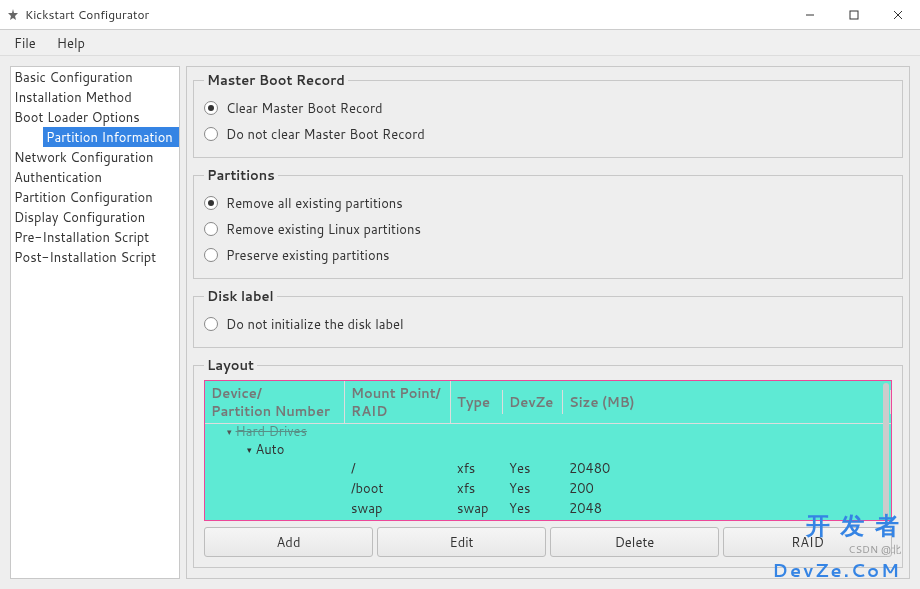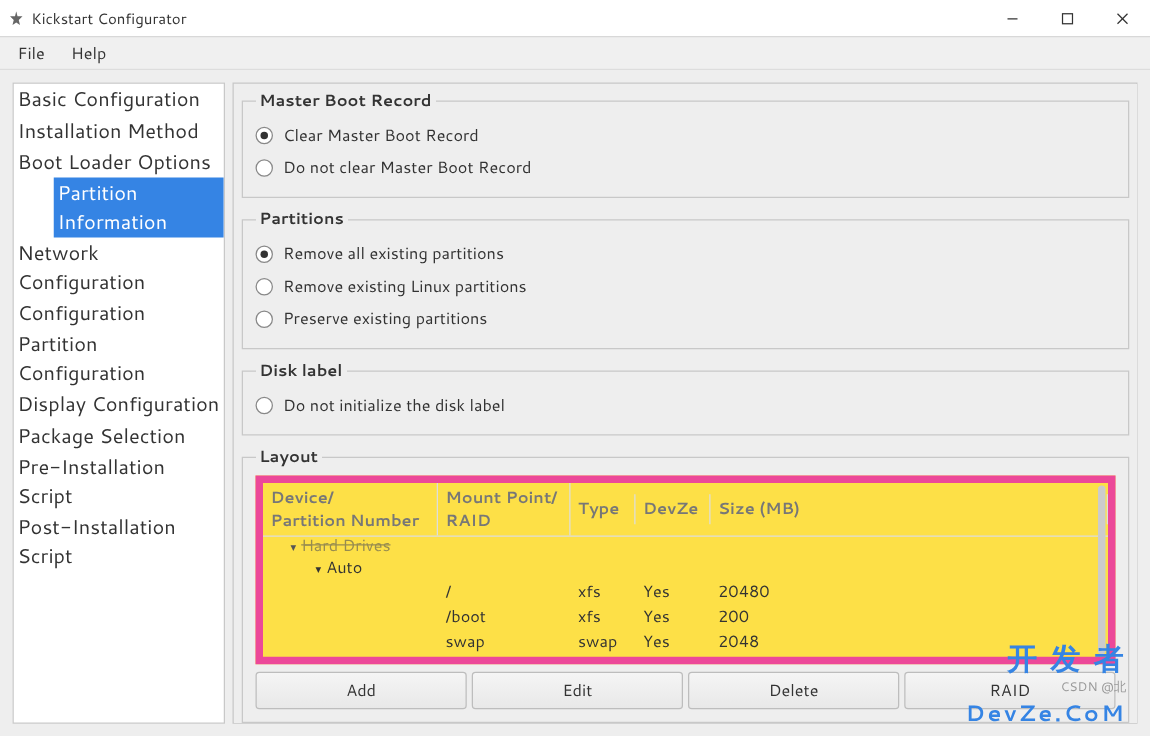--- a/index.html
+++ b/index.html
@@ -10,34 +10,34 @@
 .titlebar .title { flex: 1; font-size: 12px; }
 .win-controls { display: flex; height: 100%; }
 .win-btn { width: 44px; display: flex; align-items: center; justify-content: center; font-size: 11px; }
 
 .menubar { height: 26px; display: flex; align-items: center; padding-left: 4px; gap: 1px; background: #f0f0f0; border-bottom: 1px solid #ddd; }
 .menu-item { padding: 3px 10px; font-size: 13px; }
 
 .content { display: flex; height: calc(589px - 30px - 26px); padding: 10px; gap: 6px; background: #eee; }
 
 .sidebar { width: 170px; border: 1px solid #c8c8c8; background: #fff; padding: 0; overflow: hidden; }
-.sidebar-item { padding: 1px 3px; font-size: 16px; cursor: pointer; }
+.sidebar-item { padding: 1px 3px; font-size: 13px; cursor: pointer; }
 .sidebar-item.selected { background: #3584e4; color: #fff; margin-left: 32px; }
 
 .main { flex: 1; border: 1px solid #c8c8c8; background: #eee; padding: 0; overflow-y: auto; }
 
 fieldset { border: 1px solid #c8c8c8; margin: 4px 6px 8px 6px; padding: 6px 10px 10px 10px; background: #eee; }
 legend { font-weight: bold; font-size: 13px; padding: 0 3px; color: #333; }
 
 .radio-row { display: flex; align-items: center; gap: 8px; padding: 4px 0; }
 .radio { width: 14px; height: 14px; border-radius: 50%; border: 1px solid #888; background: #fff; display: inline-flex; align-items: center; justify-content: center; flex-shrink: 0; }
 .radio.checked::after { content: ""; width: 6px; height: 6px; border-radius: 50%; background: #333; }
 .radio-row span { font-size: 13px; }
 
-.table-wrap { border: 6px solid #ec4899; background: #fde047; overflow: hidden; position: relative; }
+.table-wrap { border: 1px solid #ec4899; background: #5eead4; overflow: hidden; position: relative; }
 .table-header, .table-row { display: flex; align-items: center; font-size: 13px; }
 .table-header { color: #777; border-bottom: 1px solid #ddd; }
 .table-header .th { padding: 3px 6px; border-right: 1px solid #ddd; font-weight: bold; }
 .th.c1 { width: 140px; }
 .th.c2 { width: 106px; }
 .th.c3 { width: 52px; }
 .th.c4 { width: 60px; }
 .th.c5 { flex: 1; }
 .table-body { padding: 2px 0; }
 .td { padding: 1px 6px; }
@@ -94,24 +94,23 @@
 </div>
 
 <div class="content">
 
   <div class="sidebar">
     <div class="sidebar-item">Basic Configuration</div>
     <div class="sidebar-item">Installation Method</div>
     <div class="sidebar-item">Boot Loader Options</div>
     <div class="sidebar-item selected">Partition Information</div>
     <div class="sidebar-item">Network Configuration</div>
-    <div class="sidebar-item">Configuration</div>
+    <div class="sidebar-item">Authentication</div>
     <div class="sidebar-item">Partition Configuration</div>
     <div class="sidebar-item">Display Configuration</div>
-    <div class="sidebar-item">Package Selection</div>
     <div class="sidebar-item">Pre-Installation Script</div>
     <div class="sidebar-item">Post-Installation Script</div>
   </div>
 
   <div class="main">
 
     <fieldset>
       <legend>Master Boot Record</legend>
       <label class="radio-row">
         <span class="radio checked"></span>

